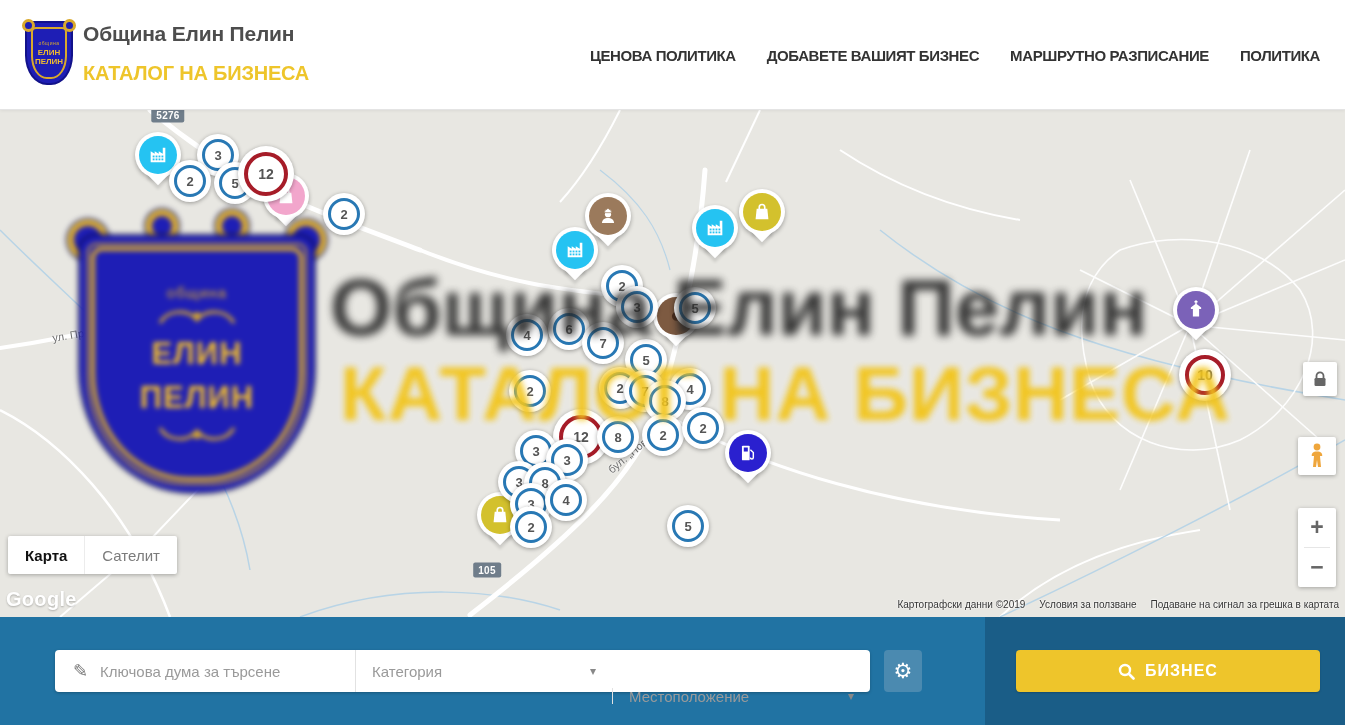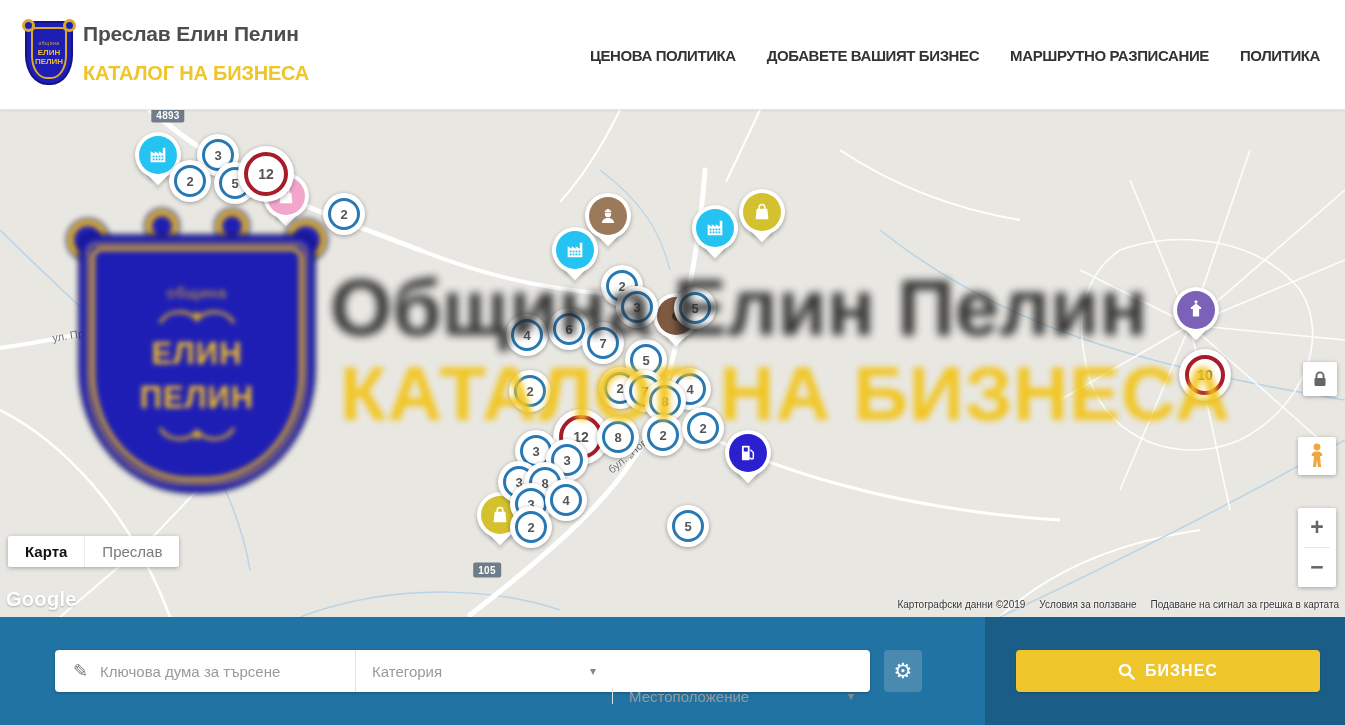--- a/index.html
+++ b/index.html
@@ -45,21 +45,21 @@
   .wm-b2 { position:absolute; inset:7px; border:2px solid #d9a92c; border-radius:9px 9px 45% 45%; display:flex; flex-direction:column; align-items:center; justify-content:center; gap:6px; }
   .wm-curl { position:absolute; border:6px solid #d9a92c; background:#1e1eb5; border-radius:50%; box-shadow:0 0 0 3px rgba(8,8,70,.5); }
   .wm-curl.c1 { width:40px; height:40px; left:-12px; top:6px; }
   .wm-curl.c2 { width:40px; height:40px; right:-12px; top:6px; }
   .wm-curl.c3 { width:32px; height:32px; left:66px; top:-4px; }
   .wm-curl.c4 { width:32px; height:32px; right:66px; top:-4px; }
   .wm-small { font-size:15px; color:#d9a92c; letter-spacing:1px; }
   .wm-name { font-size:31px; font-weight:700; color:#f0bc2e; line-height:1.2; text-align:center; letter-spacing:1px; }
   .wm-orn { stroke:#d9a92c; fill:none; stroke-width:3; }
   .maptype { position:absolute; left:8px; top:426px; display:flex; background:#fff; border-radius:2px; box-shadow:0 1px 4px rgba(0,0,0,.3); z-index:4; }
-  .maptype .mt { height:31px; padding:0 17px; display:flex; align-items:center; font-size:15px; cursor:pointer; }
+  .maptype .mt { height:38px; padding:0 17px; display:flex; align-items:center; font-size:15px; cursor:pointer; }
   .maptype .mt.active { font-weight:700; color:#111; }
   .maptype .mt.idle { color:#7b7b7b; border-left:1px solid #ececec; }
   .google-logo { position:absolute; left:6px; top:478px; z-index:4; color:#fff; font-size:20px; font-weight:700; letter-spacing:.3px; text-shadow:0 1px 2px rgba(0,0,0,.25); }
   .attrib { position:absolute; right:6px; top:489px; z-index:4; display:flex; gap:14px; font-size:10px; color:#333; text-shadow:0 0 2px #fff,0 0 2px #fff;align-items:flex-end; }
   .attrib span { cursor:pointer; }
   .lock-btn { position:absolute; left:1303px; top:252px; width:34px; height:34px; background:#fff; border-radius:2px; box-shadow:0 1px 4px rgba(0,0,0,.3); display:flex; align-items:center; justify-content:center; z-index:4; cursor:pointer; }
   .pegman-btn { position:absolute; left:1298px; top:327px; width:38px; height:38px; background:#fff; border-radius:2px; box-shadow:0 1px 4px rgba(0,0,0,.3); display:flex; align-items:center; justify-content:center; z-index:4; cursor:pointer; }
   .zoomctl { position:absolute; left:1298px; top:398px; width:38px; background:#fff; border-radius:2px; box-shadow:0 1px 4px rgba(0,0,0,.3); z-index:4; }
   .zoomctl .zb { height:39px; display:flex; align-items:center; justify-content:center; font-size:23px; font-weight:700; color:#666; cursor:pointer; }
   .zoomctl .zd { height:1px; background:#e6e6e6; margin:0 6px; }
@@ -86,21 +86,21 @@
 <div class="header">
   <div class="brand">
     <div class="mini-shield">
       <div class="mini-curl l"></div>
       <div class="mini-curl r"></div>
       <div class="mini-top">община</div>
       <div class="mini-name">ЕЛИН</div>
       <div class="mini-name">ПЕЛИН</div>
     </div>
     <div class="brand-text">
-      <div class="title">Преслав Елин Пелин</div>
+      <div class="title">Община Елин Пелин</div>
       <div class="subtitle">КАТАЛОГ НА БИЗНЕСА</div>
     </div>
   </div>
   <div class="nav">
     <a>ЦЕНОВА ПОЛИТИКА</a>
     <a>ДОБАВЕТЕ ВАШИЯТ БИЗНЕС</a>
     <a>МАРШРУТНО РАЗПИСАНИЕ</a>
     <a>ПОЛИТИКА</a>
   </div>
 </div>
@@ -366,21 +366,21 @@
             </svg>
         </div>
       </div>
     </div>
     <div class="wm-title">Община Елин Пелин</div>
     <div class="wm-subtitle">КАТАЛОГ НА БИЗНЕСА</div>
   </div>
 
   <div class="maptype">
     <div class="mt active">Карта</div>
-    <div class="mt idle">Преслав</div>
+    <div class="mt idle">Сателит</div>
   </div>
   <div class="google-logo">Google</div>
   <div class="attrib">
     <span>Картографски данни ©2019</span>
     <span>Условия за ползване</span>
     <span>Подаване на сигнал за грешка в картата</span>
   </div>
   <div class="lock-btn">
     <svg width="14" height="16" viewBox="0 0 14 16">
       <path d="M3.5 7V4.8a3.5 3.5 0 017 0V7" stroke="#666" stroke-width="1.8" fill="none"></path>
@@ -391,21 +391,21 @@
     <svg width="18" height="26" viewBox="0 0 18 26">
       <circle cx="9" cy="4" r="3.4" fill="#efa63c"></circle>
       <path d="M9 8.5 C5 8.5 3.4 10.5 3.8 13 L6 13 L5 24 L8 24 L9 17 L10 24 L13 24 L12 13 L14.2 13 C14.6 10.5 13 8.5 9 8.5z" fill="#efa63c"></path>
     </svg>
   </div>
   <div class="zoomctl">
     <div class="zb">+</div>
     <div class="zd"></div>
     <div class="zb">−</div>
   </div>
-<div class="shield-label" style="left: 168px; top: 5px;">4893</div>
+<div class="shield-label" style="left: 168px; top: 5px;">5276</div>
     <div class="shield-label" style="left: 487px; top: 460px;">105</div>
     <div class="street-label" style="left: 52px; top: 217px; transform: rotate(-9deg);">ул. Преслав</div>
     <div class="street-label" style="left: 601px; top: 332px; transform: rotate(-40deg);">бул. „Новосел</div>
   </div>
 
 <div class="searchbar">
   <div class="search-dark"></div>
   <div class="filter-bar">
     <div class="fb-sec fb-keyword">
       <span class="pencil">✎</span>

